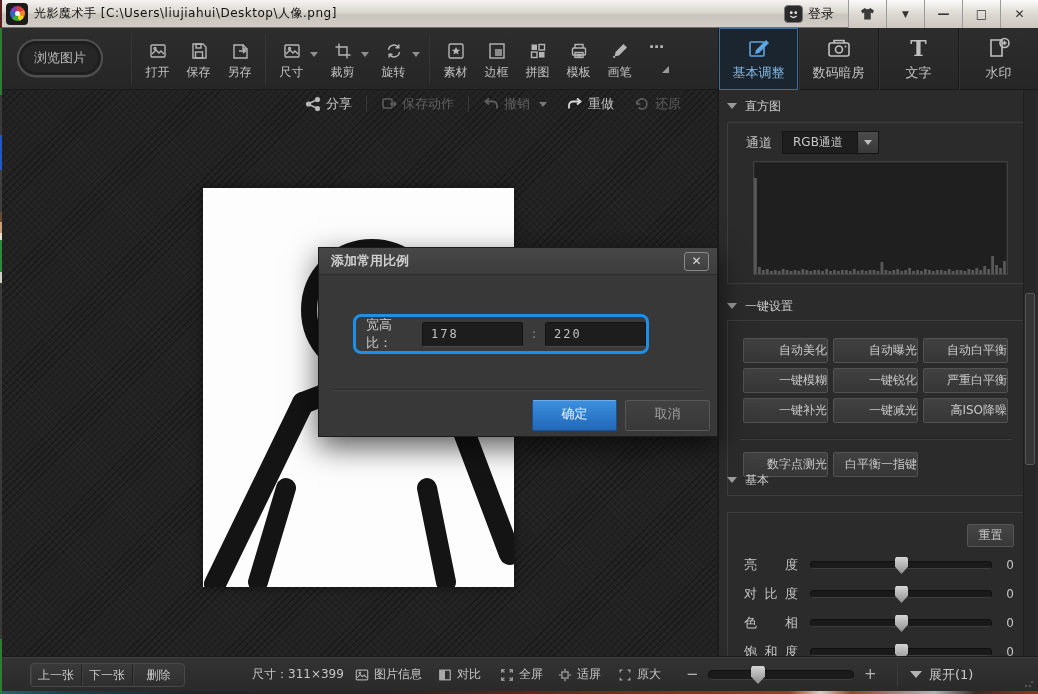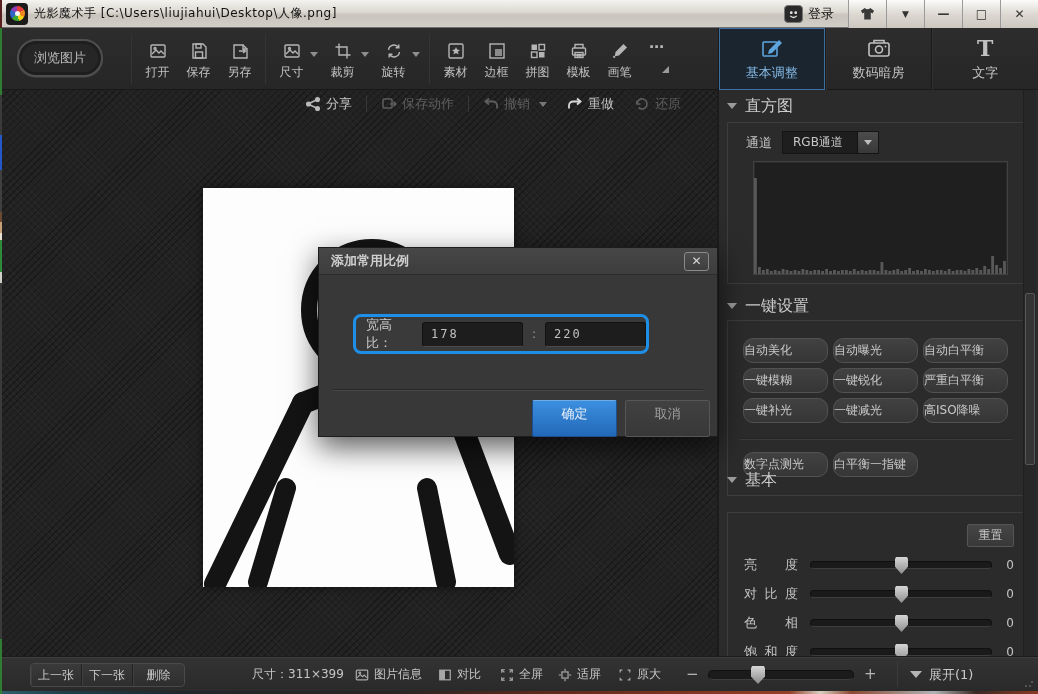--- a/index.html
+++ b/index.html
@@ -83,47 +83,47 @@
   .dlg-close { width:25px; height:19px; border:1px solid #8a8a8a; border-radius:3px; color:#d8d8d8;
     font-size:12px; line-height:17px; text-align:center; cursor:pointer; background:linear-gradient(#4e4e4e,#3e3e3e); }
   .ratio-row { position:absolute; left:34px; top:66px; width:296px; height:40px; border:3px solid #1e8fe6;
     border-radius:8px; display:flex; align-items:center; gap:9px; padding-left:10px; background:#3a3a3a; }
   .ratio-label { font-size:13px; color:#cccccc; }
   .ratio-input { width:101px; height:25px; background:#1d1d1d; border:1px solid #121212; border-bottom-color:#4a4a4a;
     border-radius:3px; color:#c0c0c0; font-size:12px; letter-spacing:2px; padding:0 8px; outline:none;
     font-family:"DejaVu Sans Mono","Liberation Mono",monospace; }
   .ratio-colon { color:#9a9a9a; font-size:12px; }
   .dlg-hr { position:absolute; left:14px; right:14px; top:141px; border-top:1px solid #282828; border-bottom:1px solid #474747; }
-  .dlg-btn { position:absolute; top:152px; width:85px; height:37px; font-size:13px; border-radius:2px; cursor:pointer; text-align:center; line-height:25px; }
+  .dlg-btn { position:absolute; top:152px; width:85px; height:31px; font-size:13px; border-radius:2px; cursor:pointer; text-align:center; line-height:25px; }
   .btn-ok { left:213px; background:linear-gradient(#3c8fdf,#2268b8); border:1px solid #1b4f8f; border-top-color:#6fabe6; color:#eaf3fc; }
   .btn-cancel { left:306px; background:linear-gradient(#414141,#383838); border:1px solid #565656; color:#a0a0a0; }
 
   
   .rpanel { position:absolute; left:718px; top:90px; width:320px; height:566px; background:#2b2b2b; border-left:1px solid #1c1c1c; }
   .sec-head { position:absolute; left:8px; display:flex; align-items:center; gap:8px; height:20px; cursor:pointer; }
   .sec-tri { width:0; height:0; border-left:5px solid transparent; border-right:5px solid transparent; border-top:6px solid #9a9a9a; }
-  .sec-title { font-size:16px; color:#cccccc; }
+  .sec-title { font-size:12px; color:#cccccc; }
   .sec-box { position:absolute; left:8px; width:298px; border:1px solid #3d3d3d; border-radius:1px; }
 
   .hist-head { top:6px; } .hist-box { top:32px; height:162px; }
   .chan-row { position:absolute; left:18px; top:8px; display:flex; align-items:center; gap:10px; }
   .chan-label { font-size:13px; color:#c6c6c6; }
   .chan-select { width:76px; height:23px; background:#1e1e1e; border:1px solid #141414; color:#c8c8c8;
     font-size:12px; line-height:21px; padding-left:10px; cursor:pointer; }
   .chan-dd { width:21px; height:23px; background:linear-gradient(#4c4c4c,#383838); border:1px solid #141414; border-left:none;
     display:flex; align-items:center; justify-content:center; cursor:pointer; }
   .chan-dd i { width:0; height:0; border-left:4px solid transparent; border-right:4px solid transparent; border-top:5px solid #bdbdbd; }
   .hist-display { position:absolute; left:25px; top:38px; width:255px; height:114px; background:#1f1f1f;
     border:1px solid #414141; box-shadow:0 0 0 1px #2a2a2a inset; }
   .hist-display svg { width:100%; height:100%; display:block; }
 
   .ok-head { top:206px; } .ok-box { top:230px; height:176px; }
   .ok-grid { position:absolute; left:15px; top:17px; display:grid; grid-template-columns:repeat(3,85px); gap:5px; }
-  .p-btn { height:25px; background:linear-gradient(#414141,#363636); border:1px solid #525252; border-radius:10px;
-    color:#c9c9c9; font-size:12px; text-align:left; line-height:23px; cursor:pointer; white-space:nowrap; }
+  .p-btn { height:25px; background:linear-gradient(#414141,#363636); border:1px solid #525252; border-radius:2px;
+    color:#c9c9c9; font-size:12px; text-align:right; line-height:23px; cursor:pointer; white-space:nowrap; }
   .ok-hr { position:absolute; left:12px; right:12px; top:117px; border-top:1px solid #242424; border-bottom:1px solid #3c3c3c; }
   .ok-grid2 { position:absolute; left:15px; top:131px; display:grid; grid-template-columns:repeat(2,85px); gap:5px; }
 
   .basic-head { top:380px; } .basic-box { top:422px; height:144px; border-bottom:none; }
   .reset-btn { position:absolute; right:10px; top:11px; width:47px; height:23px; background:linear-gradient(#454545,#383838);
     border:1px solid #555; border-radius:2px; color:#c9c9c9; font-size:12px; text-align:center; line-height:21px; cursor:pointer; }
   .sliders { position:absolute; left:16px; top:42px; right:10px; }
   .slider-row { display:flex; align-items:center; height:20px; margin-bottom:9px; }
   .sl-label { width:54px; font-size:13px; color:#c4c4c4; text-align-last:justify; }
   .sl-track { flex:1; height:8px; margin:0 8px 0 12px; background:#1a1a1a; border-radius:4px;
@@ -324,20 +324,28 @@
           <rect x="3" y="7" width="20" height="13" rx="2"></rect>
           <path d="M8 7 V4.5 h10 V7"></path>
           <circle cx="13" cy="13.5" r="3.5"></circle>
           <circle cx="19.5" cy="10.5" r="0.9" fill="#c0c0c0" stroke="none"></circle>
         </svg>
       <span class="tab-label">数码暗房</span>
     </div>
     <div class="tab">
       <span class="t-glyph">T</span>
       <span class="tab-label">文字</span>
+    </div>
+    <div class="tab">
+      <svg viewBox="0 0 26 24">
+          <path d="M5 4 h11 v16 h-11 z"></path>
+          <circle cx="18.5" cy="7" r="4.5"></circle>
+          <path d="M18.5 4.8 v4.4 M16.3 7 h4.4"></path>
+        </svg>
+      <span class="tab-label">水印</span>
     </div>
   </div>
 
   <div class="canvas">
     <div class="actionbar">
       <div class="act-item">
         <svg viewBox="0 0 16 16" stroke="#b9b9b9" fill="none" stroke-width="1.5">
             <circle cx="12.5" cy="3.5" r="1.8" fill="#b9b9b9"></circle>
             <circle cx="3.5" cy="8" r="1.8" fill="#b9b9b9"></circle>
             <circle cx="12.5" cy="12.5" r="1.8" fill="#b9b9b9"></circle>

